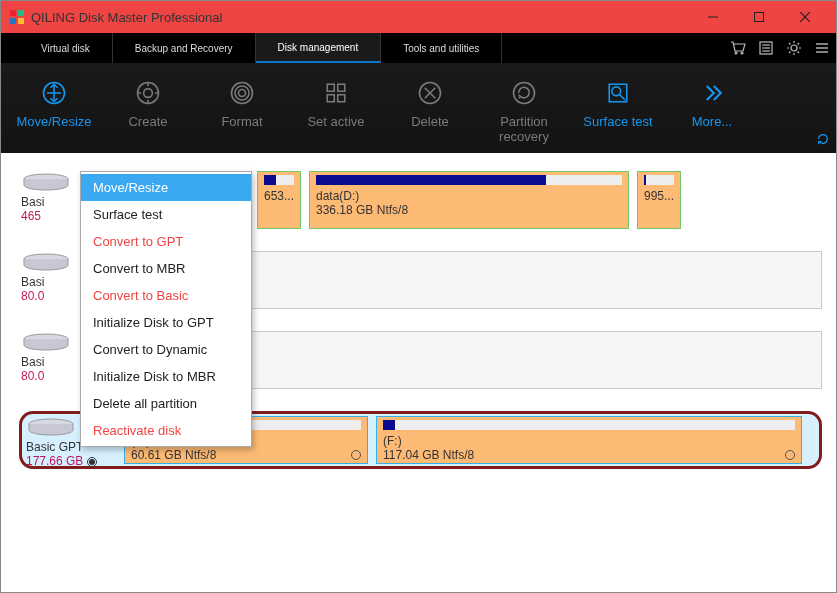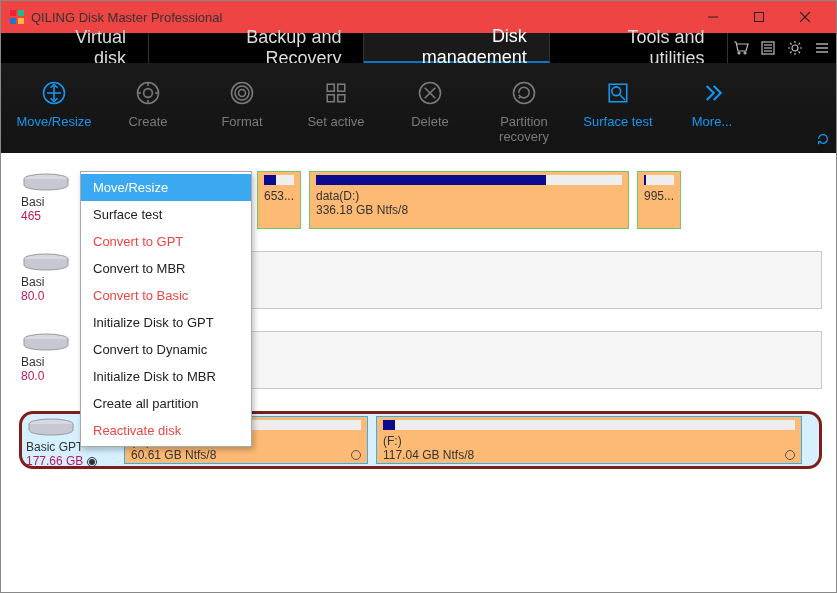--- a/index.html
+++ b/index.html
@@ -10,21 +10,21 @@
 
 .titlebar { height: 32px; background: #ef4444; display: flex; align-items: center; padding: 0 8px; border-bottom: none; }
 .titlebar .logo { width: 16px; height: 16px; margin-right: 6px; }
 .titlebar .title { font-size: 13px; color: #333; flex: 1; }
 .titlebar .winbtns { display: flex; }
 .titlebar .winbtn { width: 46px; height: 32px; display: flex; align-items: center; justify-content: center; color: #222; font-size: 14px; cursor: default; }
 .titlebar .winbtn svg { width: 10px; height: 10px; }
 
 
 .tabstrip { height: 30px; background: #000; display: flex; align-items: stretch; padding-left: 18px; }
-.tab { color: #ddd; font-size: 18px; padding: 0 22px; display: flex; align-items: center; border-right: 1px solid #333; cursor: default; text-align: right; }
+.tab { color: #ddd; font-size: 10px; padding: 0 22px; display: flex; align-items: center; border-right: 1px solid #333; cursor: default; text-align: right; }
 .tab.active { background: #1a1a1a; border-bottom: 2px solid #0b75c9; color: #fff; }
 .tabstrip .spacer { flex: 1; }
 .tabstrip .util { width: 28px; display: flex; align-items: center; justify-content: center; color: #bbb; }
 
 
 .toolbar { height: 90px; background: linear-gradient(#1a1a1a,#131313); display: flex; align-items: flex-start; padding: 8px 6px 0 6px; position: relative; }
 .toolbtn { width: 94px; text-align: center; color: #7a7a7a; font-size: 13px; padding-top: 4px; cursor: default; }
 .toolbtn.enabled { color: #1796f0; }
 .toolbtn .ticon { height: 36px; display: flex; align-items: center; justify-content: center; margin-bottom: 4px; }
 .toolbtn .ticon svg { width: 28px; height: 28px; }
@@ -327,17 +327,17 @@
 
   <div class="ctxmenu">
     <div class="ctxitem hl">Move/Resize</div>
     <div class="ctxitem">Surface test</div>
     <div class="ctxitem disabled">Convert to GPT</div>
     <div class="ctxitem">Convert to MBR</div>
     <div class="ctxitem disabled">Convert to Basic</div>
     <div class="ctxitem">Initialize Disk to GPT</div>
     <div class="ctxitem">Convert to Dynamic</div>
     <div class="ctxitem">Initialize Disk to MBR</div>
-    <div class="ctxitem">Create all partition</div>
+    <div class="ctxitem">Delete all partition</div>
     <div class="ctxitem disabled">Reactivate disk</div>
   </div>
 
 </div>
 
 </body></html>

